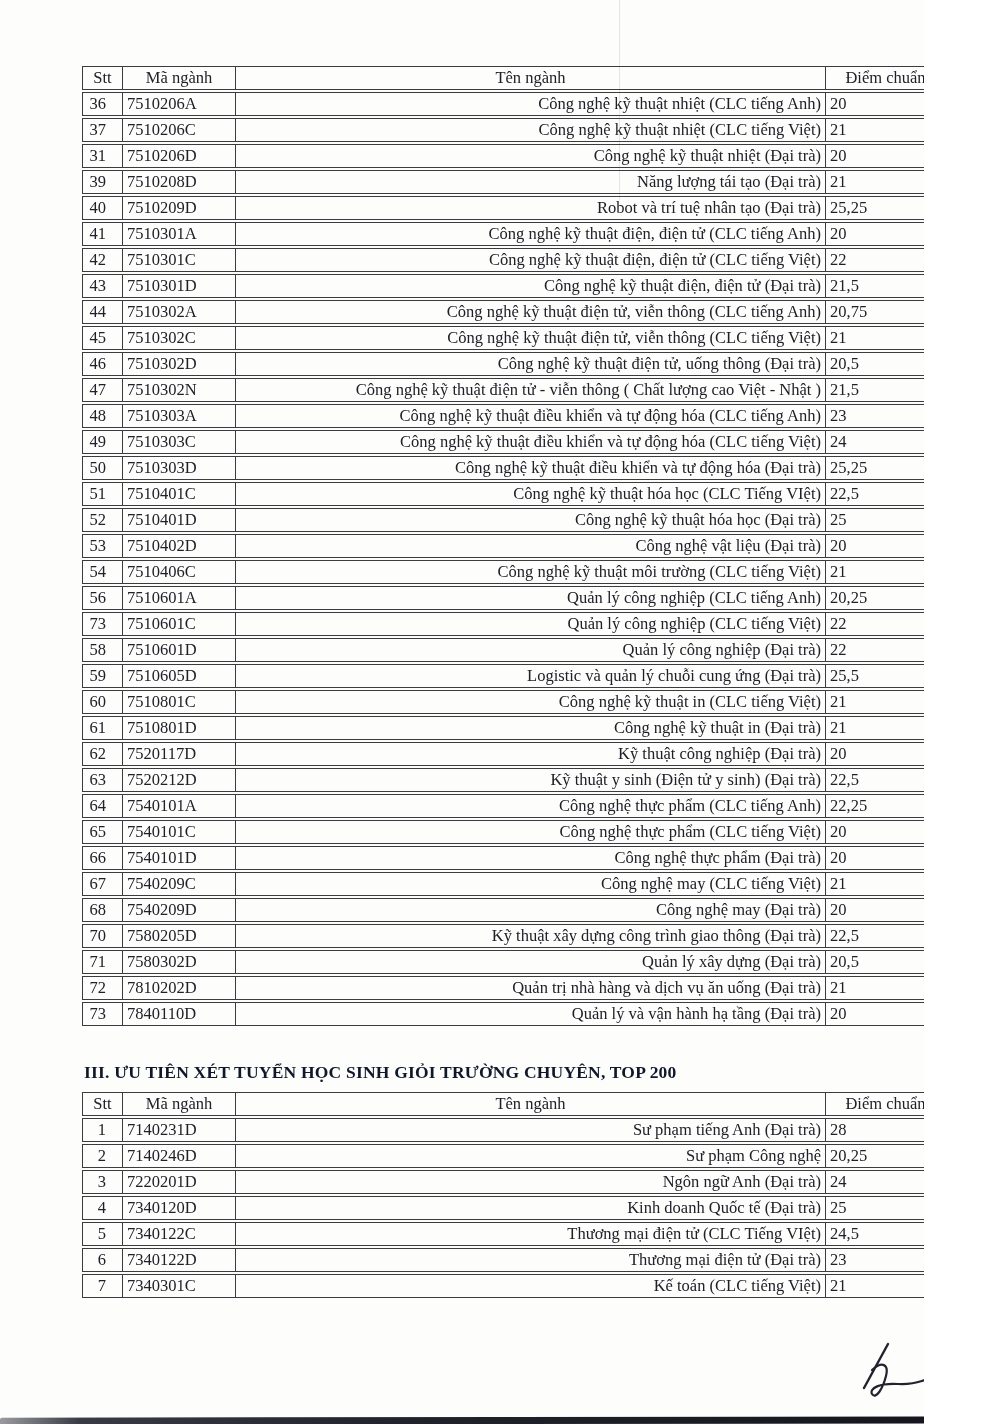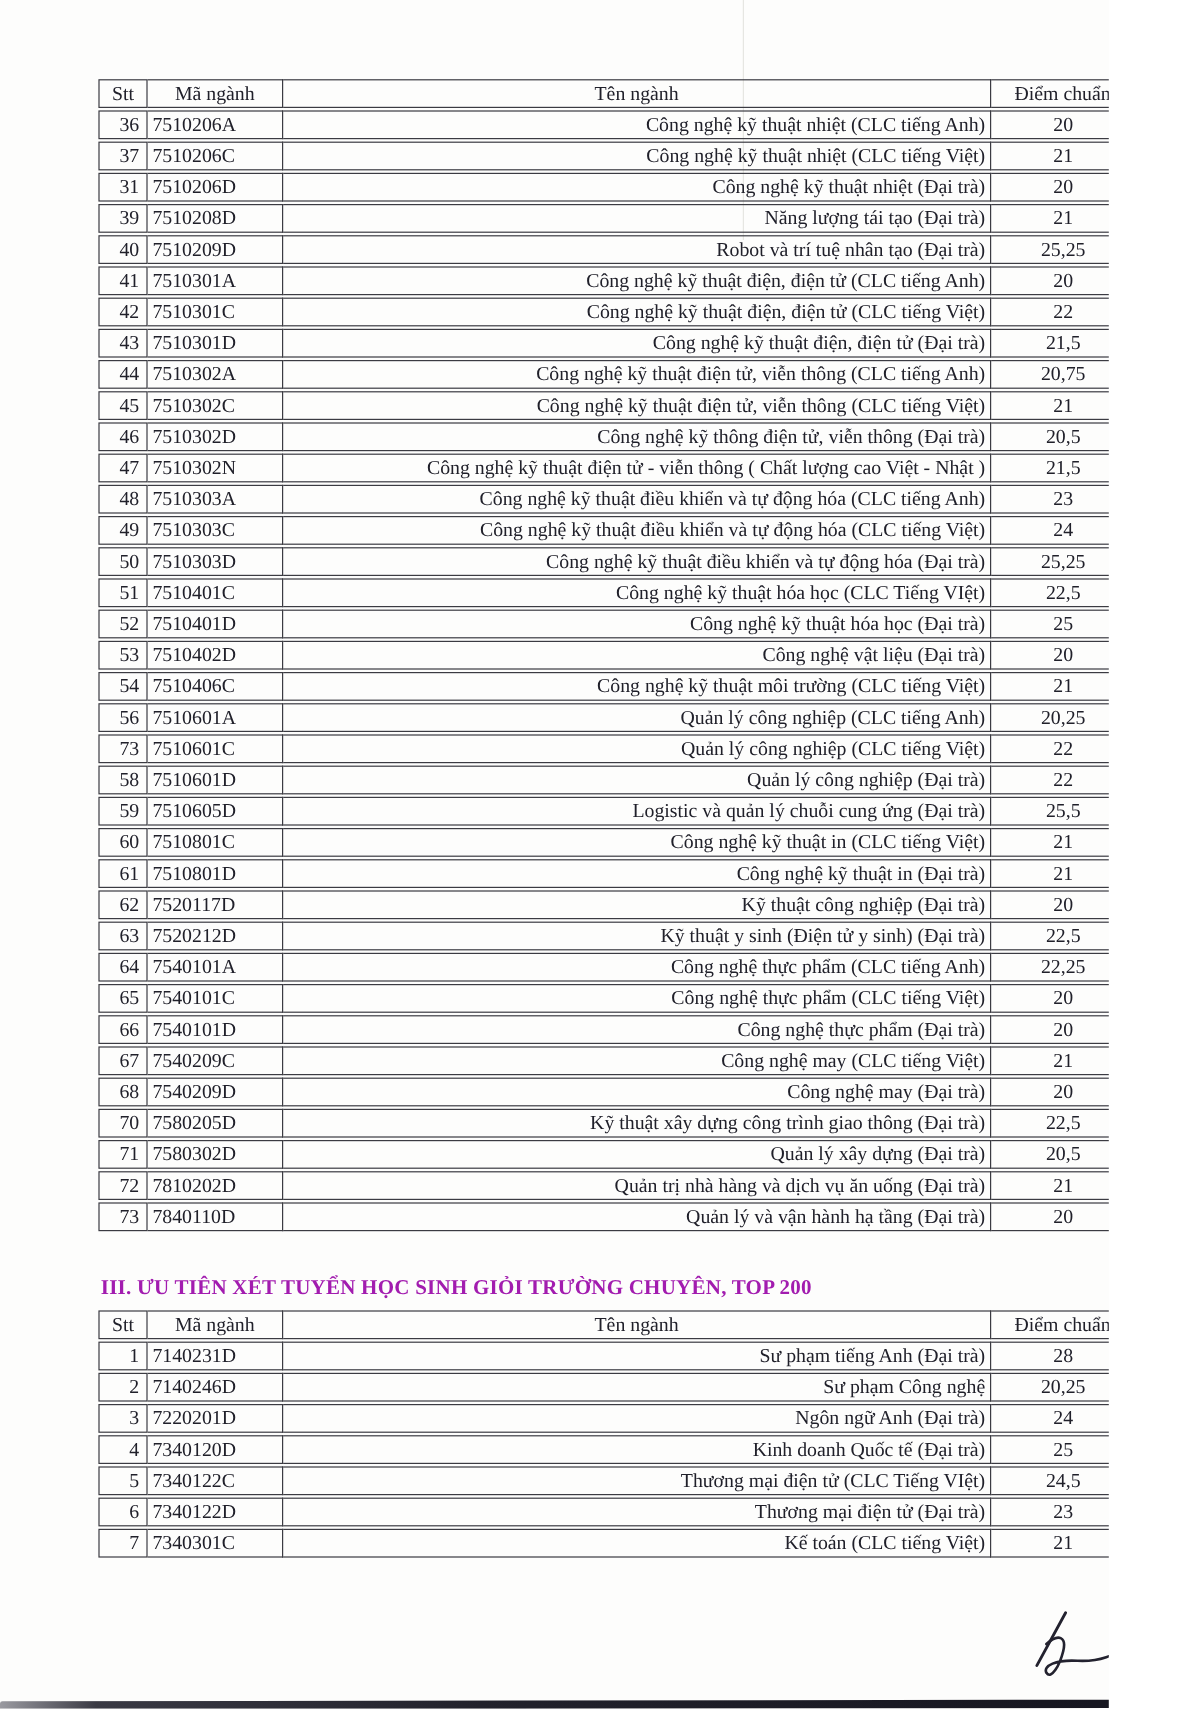--- a/index.html
+++ b/index.html
@@ -39,30 +39,30 @@
     height:24px;
     line-height:1.05;
     padding:1px 4px;
     font-weight:normal;
     overflow:hidden;
     white-space:nowrap;
     background:transparent;
   }
   td + td, th + th { border-left:none; }
   thead th { text-align:center; font-size:16.5px; }
-  td.col-stt   { text-align:right;  padding-right:6px; }
+  td.col-stt   { text-align:right;  padding-right:16px; }
   td.col-code  { }
   td.col-name  { text-align:right;   padding-left:7px; }
-  td.col-score { text-align:center;  padding-right:3px; }
+  td.col-score { text-align:left;  padding-right:3px; }
   .section-title {
     margin:34px 0 7px 2px;
     font-size:17.5px;
     font-weight:bold;
     letter-spacing:0.2px;
-    color:#a21caf;
+    color:#0f172a;
   }
   .signature {
     position:absolute; left:852px; top:1338px;
     width:118px; height:70px;
   }
   .page-number {
     position:absolute; left:960px; top:1362px;
     font-size:15px; color:#3a3a44;
     font-family:"Liberation Sans",sans-serif;
   }
@@ -170,21 +170,21 @@
           <tr>
             <td class="col-stt">45</td>
             <td class="col-code">7510302C</td>
             <td class="col-name">Công nghệ kỹ thuật điện tử, viễn thông (CLC tiếng Việt)</td>
             <td class="col-score">21</td>
           </tr>
 
           <tr>
             <td class="col-stt">46</td>
             <td class="col-code">7510302D</td>
-            <td class="col-name">Công nghệ kỹ thông điện tử, viễn thông (Đại trà)</td>
+            <td class="col-name">Công nghệ kỹ thuật điện tử, uống thông (Đại trà)</td>
             <td class="col-score">20,5</td>
           </tr>
 
           <tr>
             <td class="col-stt">47</td>
             <td class="col-code">7510302N</td>
             <td class="col-name">Công nghệ kỹ thuật điện tử - viễn thông ( Chất lượng cao Việt - Nhật )</td>
             <td class="col-score">21,5</td>
           </tr>
 

